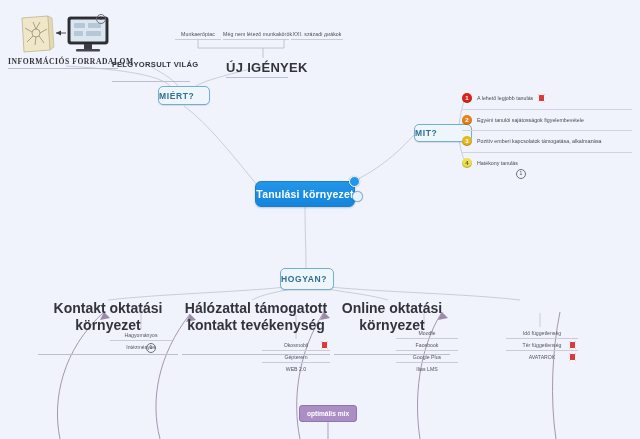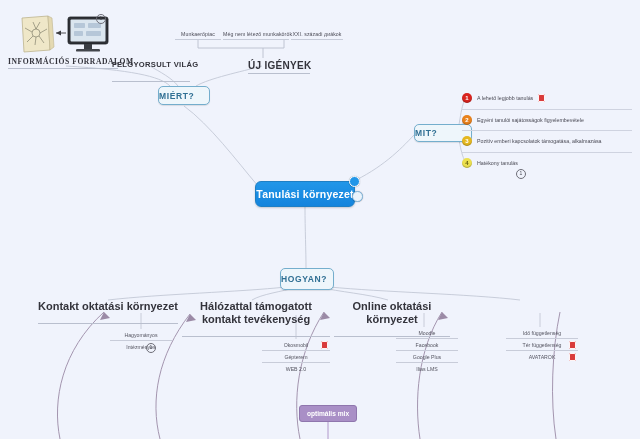--- a/index.html
+++ b/index.html
@@ -91,27 +91,27 @@
     font-size: 7.6px; letter-spacing: .55px;
     font-family: "Liberation Serif", serif;
     padding-bottom: 2px;
   }
   .h-felgy {
     left: 112px; top: 60px; width: 78px;
     font-size: 7.6px; letter-spacing: .3px;
     padding-bottom: 12px;
   }
   .h-uj {
-    left: 248px; top: 60px; width: 62px;
-    font-size: 10px; letter-spacing: .3px;
+    left: 226px; top: 60px; width: 62px;
+    font-size: 13px; letter-spacing: .3px;
     padding-bottom: 2px;
   }
   .h-branch {
-    font-size: 11px;
-    padding-bottom: 10px;
+    font-size: 14px;
+    padding-bottom: 21px;
     white-space: normal;
     line-height: 1.18;
   }
   .h-kontakt { left: 38px;  top: 300px; width: 140px; }
   .h-halo    { left: 182px; top: 300px; width: 148px; }
   .h-online  { left: 334px; top: 300px; width: 116px; }
   .h-virt    { left: 452px; top: 300px; width: 128px; }
 
   
   .tiny {

